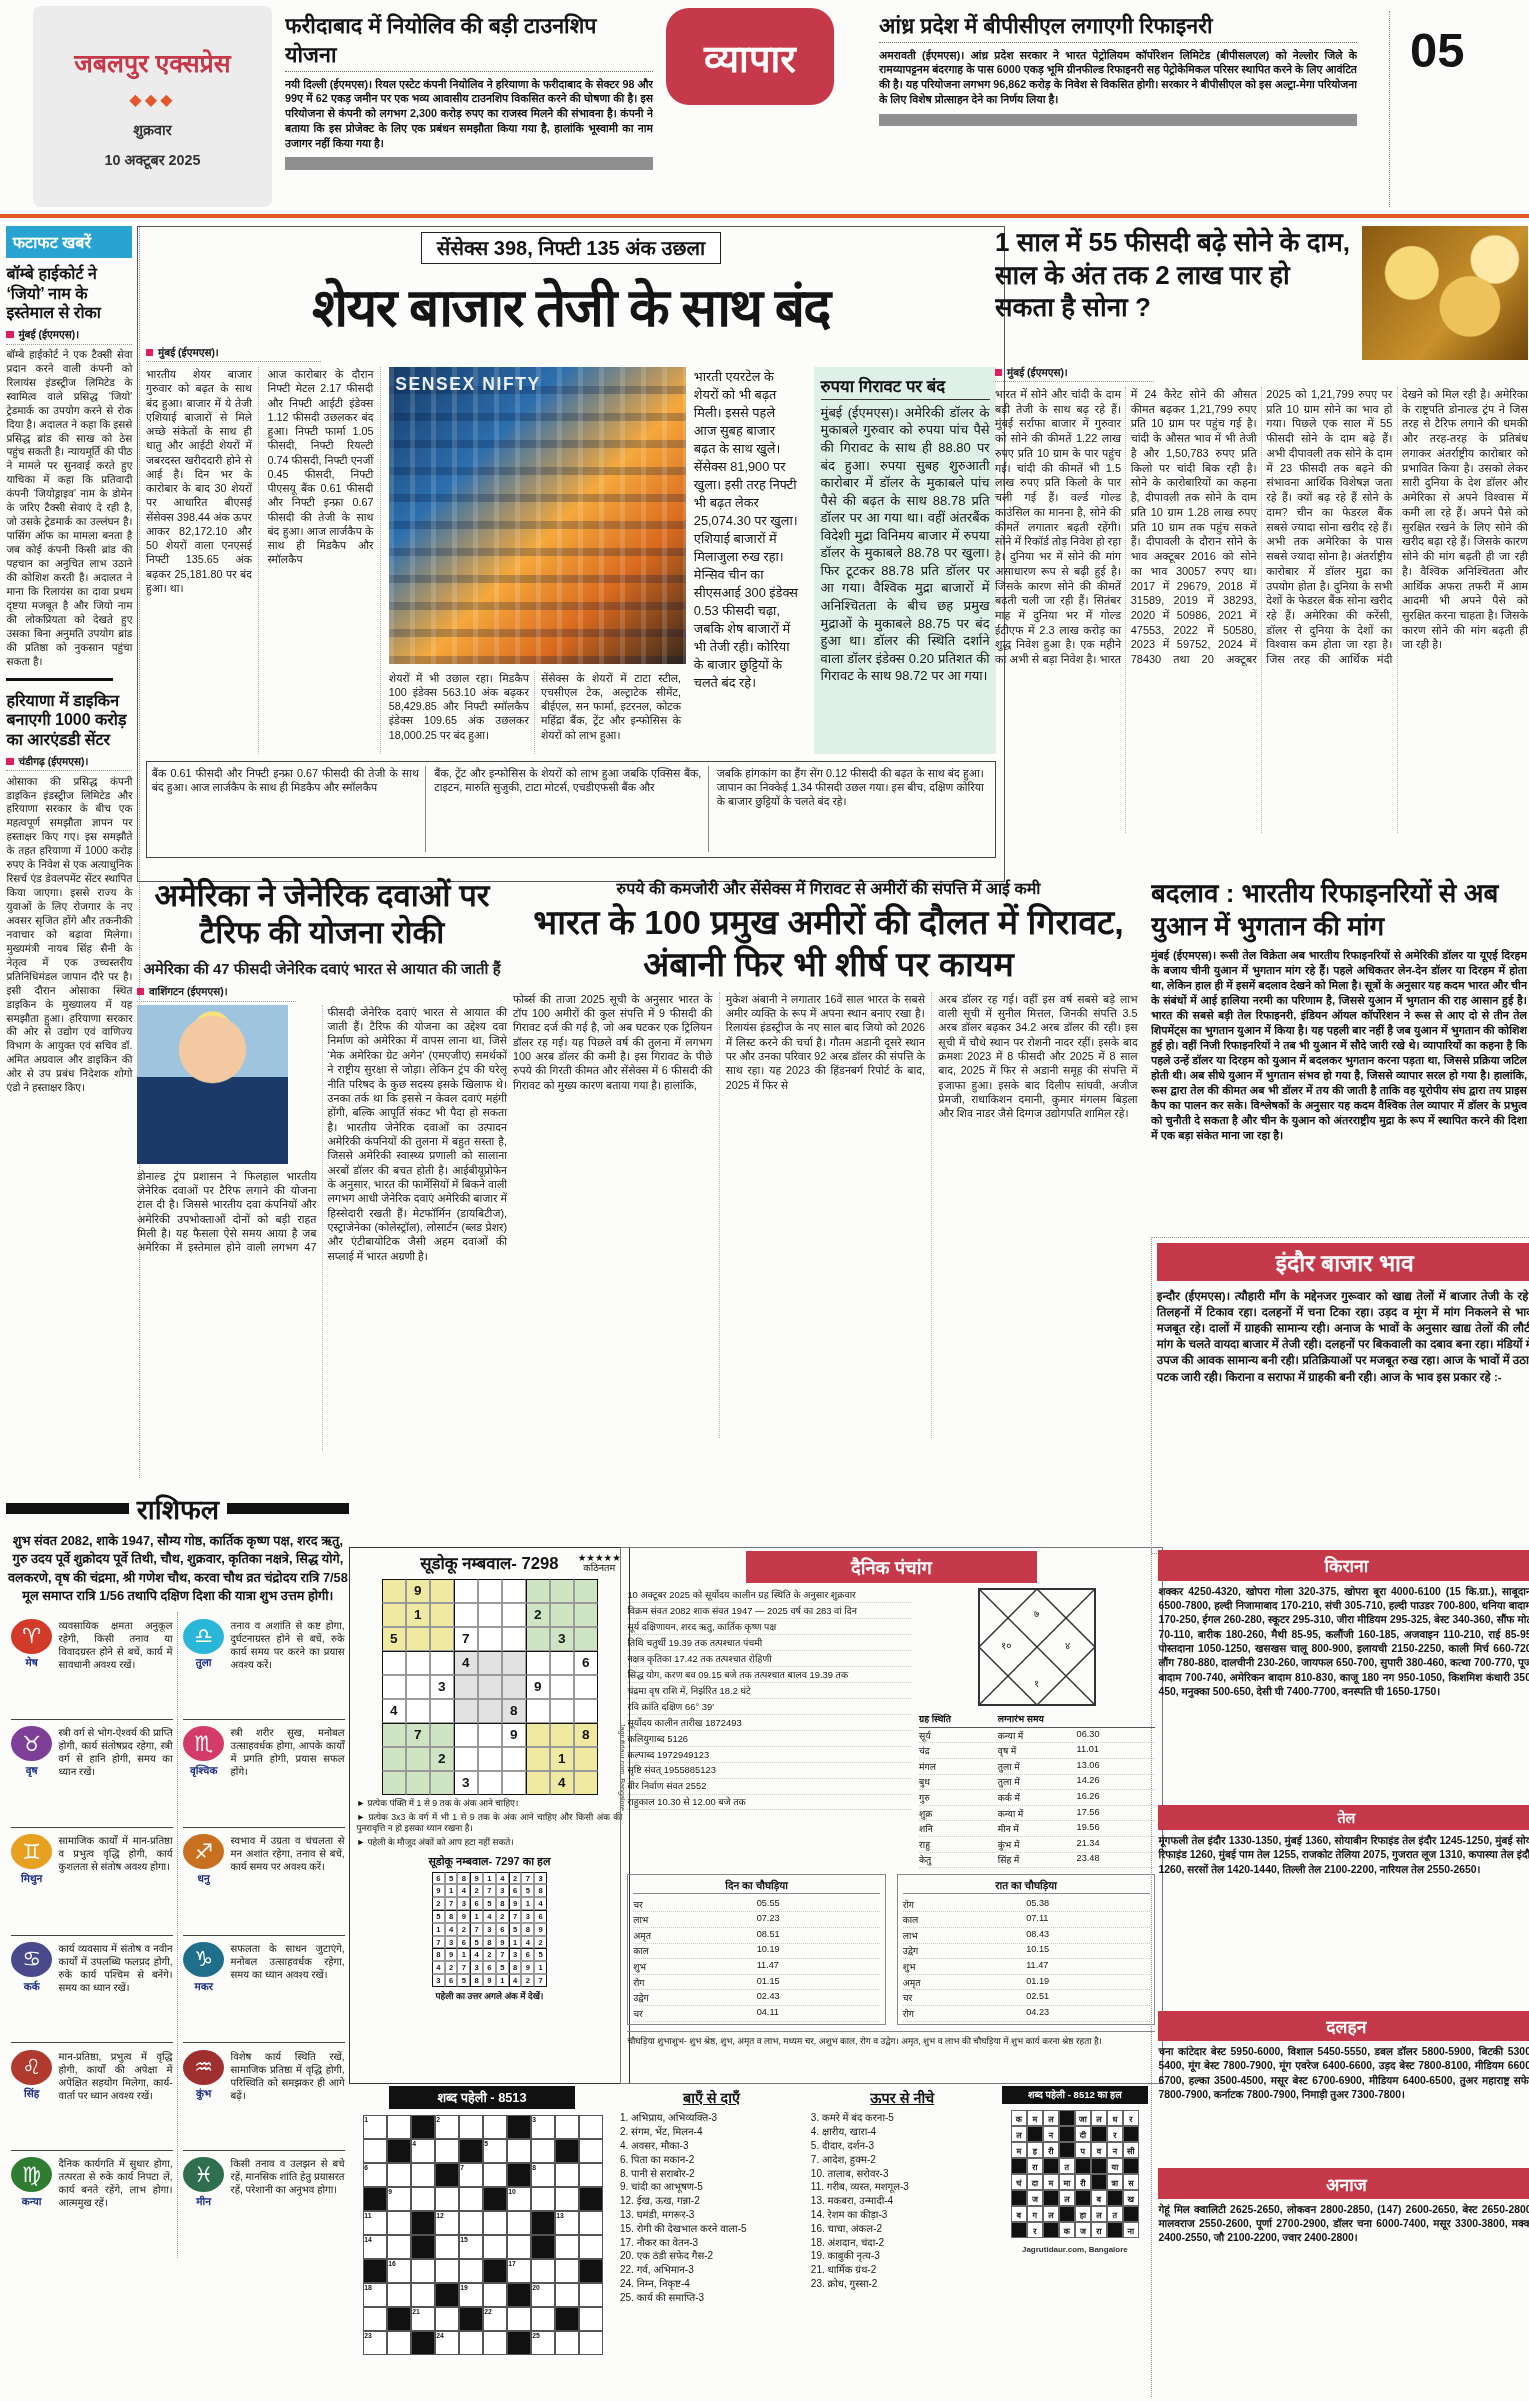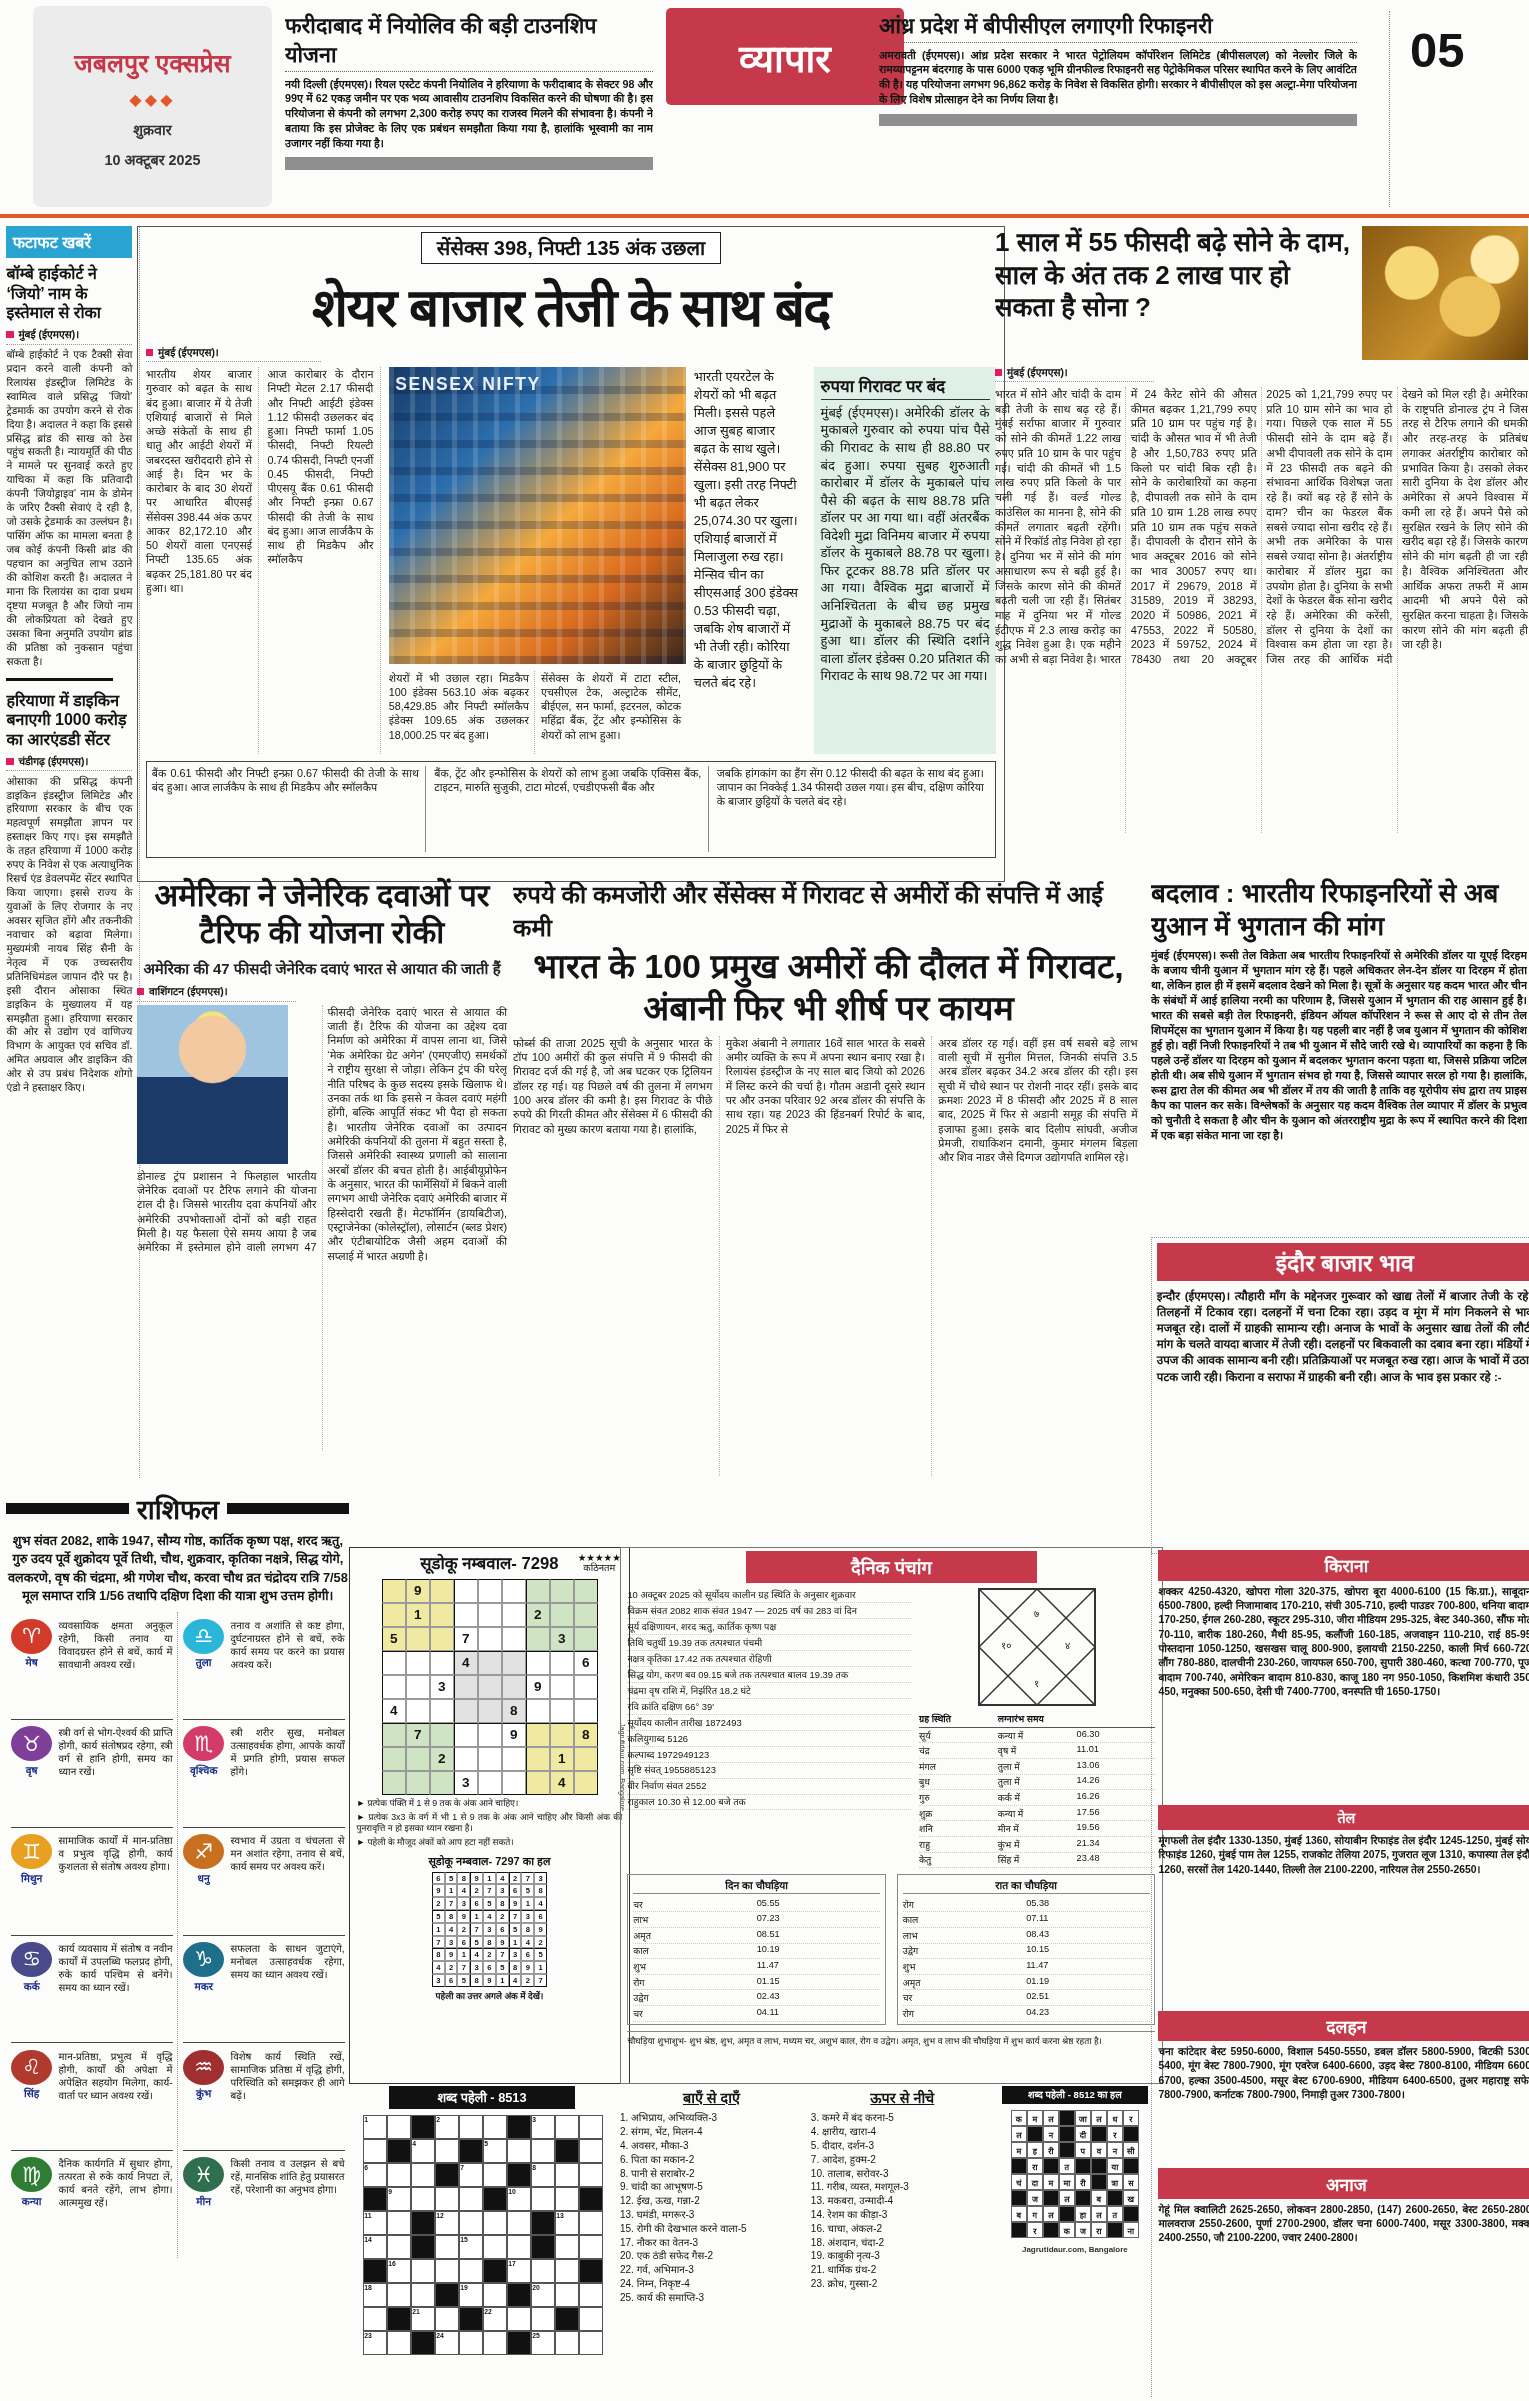--- a/index.html
+++ b/index.html
@@ -10,21 +10,21 @@
   
   .masthead{left:33px;top:6.4px;width:239px;height:201px;background:#ececec;border-radius:8px;
             display:flex;flex-direction:column;align-items:center;justify-content:center;gap:11px}
   .mast-name{color:#c5394a;font-size:25px;font-weight:900}
   .mast-orn{color:#e2582a;font-size:16px;letter-spacing:3.2px}
   .mast-day,.mast-date{font-size:14.4px;font-weight:700;color:#333}
   .toparticle{top:9.6px;height:199px;overflow:hidden}
   .toparticle .hl{font-size:21.5px;font-weight:900;border-bottom:1.6px dotted #666;padding-bottom:3.2px;margin-bottom:4.8px}
   .toparticle .bd{font-size:10.8px;line-height:1.38;font-weight:600;text-align:justify}
   .greybar{height:12.8px;background:#8f8f8f;margin-top:6.4px}
-  .flag{left:666px;top:8px;width:238px;height:97px;background:#c5394a;border-radius:5px;
+  .flag{left:666px;top:8px;width:168px;height:97px;background:#c5394a;border-radius:23px;
         display:flex;align-items:center;justify-content:center}
   .flag span{color:#fff;font-size:38px;font-weight:900}
   .pagesep{left:1389px;top:11px;height:196px;border-left:1.6px dotted #888}
   .pagenum{left:1410px;top:22px;font-size:49px;font-weight:900}
   .orangerule{left:0;top:214px;width:1530px;height:4px;background:#e05a28}
   
   .rail{left:6.4px;top:226px;width:126px;height:1252px;border-right:1.6px dotted #999;padding-right:6.4px;overflow:hidden}
   .qheader{background:#29a3d2;color:#fff;font-size:16px;font-weight:900;padding:4.8px 6.4px;margin-bottom:6.4px}
   .railhl{font-size:16px;font-weight:900;line-height:1.22;margin:4.8px 0}
   .byline{font-size:10.4px;font-weight:800;margin:3.2px 0;border-bottom:0.8px dotted #999;padding-bottom:2.4px}
@@ -68,21 +68,21 @@
   .tariff{left:137px;top:877px;width:370px;height:600px;overflow:hidden}
   .tariff .hl{font-size:31px;font-weight:900;text-align:center;line-height:1.2}
   .subhead{font-size:15px;font-weight:800;text-align:center;margin:6.4px 0;color:#222}
   .tariffbody{column-count:2;column-gap:11px;column-rule:0.8px dotted #b5b5b5;height:446px;overflow:hidden;
               font-size:10.8px;line-height:1.33;text-align:justify}
   .photo-trump{width:151px;height:159px;margin:0 0 4.8px;background:
      radial-gradient(circle at 50% 28%,#f3c9a2 0 24%,transparent 25%),
      radial-gradient(circle at 50% 16%,#f6e27a 0 12%,transparent 13%),
      linear-gradient(#9fc4e0 0 45%,#1c3a68 45% 100%)}
   .rich{left:513px;top:877px;width:631px;height:600px;overflow:hidden}
-  .rich .sub{font-size:24px;font-weight:800;}
+  .rich .sub{font-size:16px;font-weight:800;text-align:center}
   .rich .hl{font-size:34px;font-weight:900;text-align:center;line-height:1.22;margin:3.2px 0 6.4px}
   .richbody{display:flex;gap:6px;height:446px;overflow:hidden}
   .rcol{flex:1;font-size:10.8px;line-height:1.33;text-align:justify;border-right:0.8px dotted #b5b5b5;padding-right:6.4px}
   .rcol:last-child{border-right:none}
   .photo-ambani{width:100%;height:136px;margin-bottom:4.8px;background:
      radial-gradient(circle at 30% 30%,#f3c9a2 0 13%,transparent 14%),
      radial-gradient(circle at 72% 66%,#b98f3e 0 22%,transparent 23%),
      linear-gradient(120deg,#22324d,#5a6f8d 55%,#2c3c2f)}
   .yuan{left:1151px;top:877px;width:376px;height:357px;overflow:hidden}
   .yuan .hl{font-size:26px;font-weight:900;line-height:1.25;margin-bottom:6.4px}

